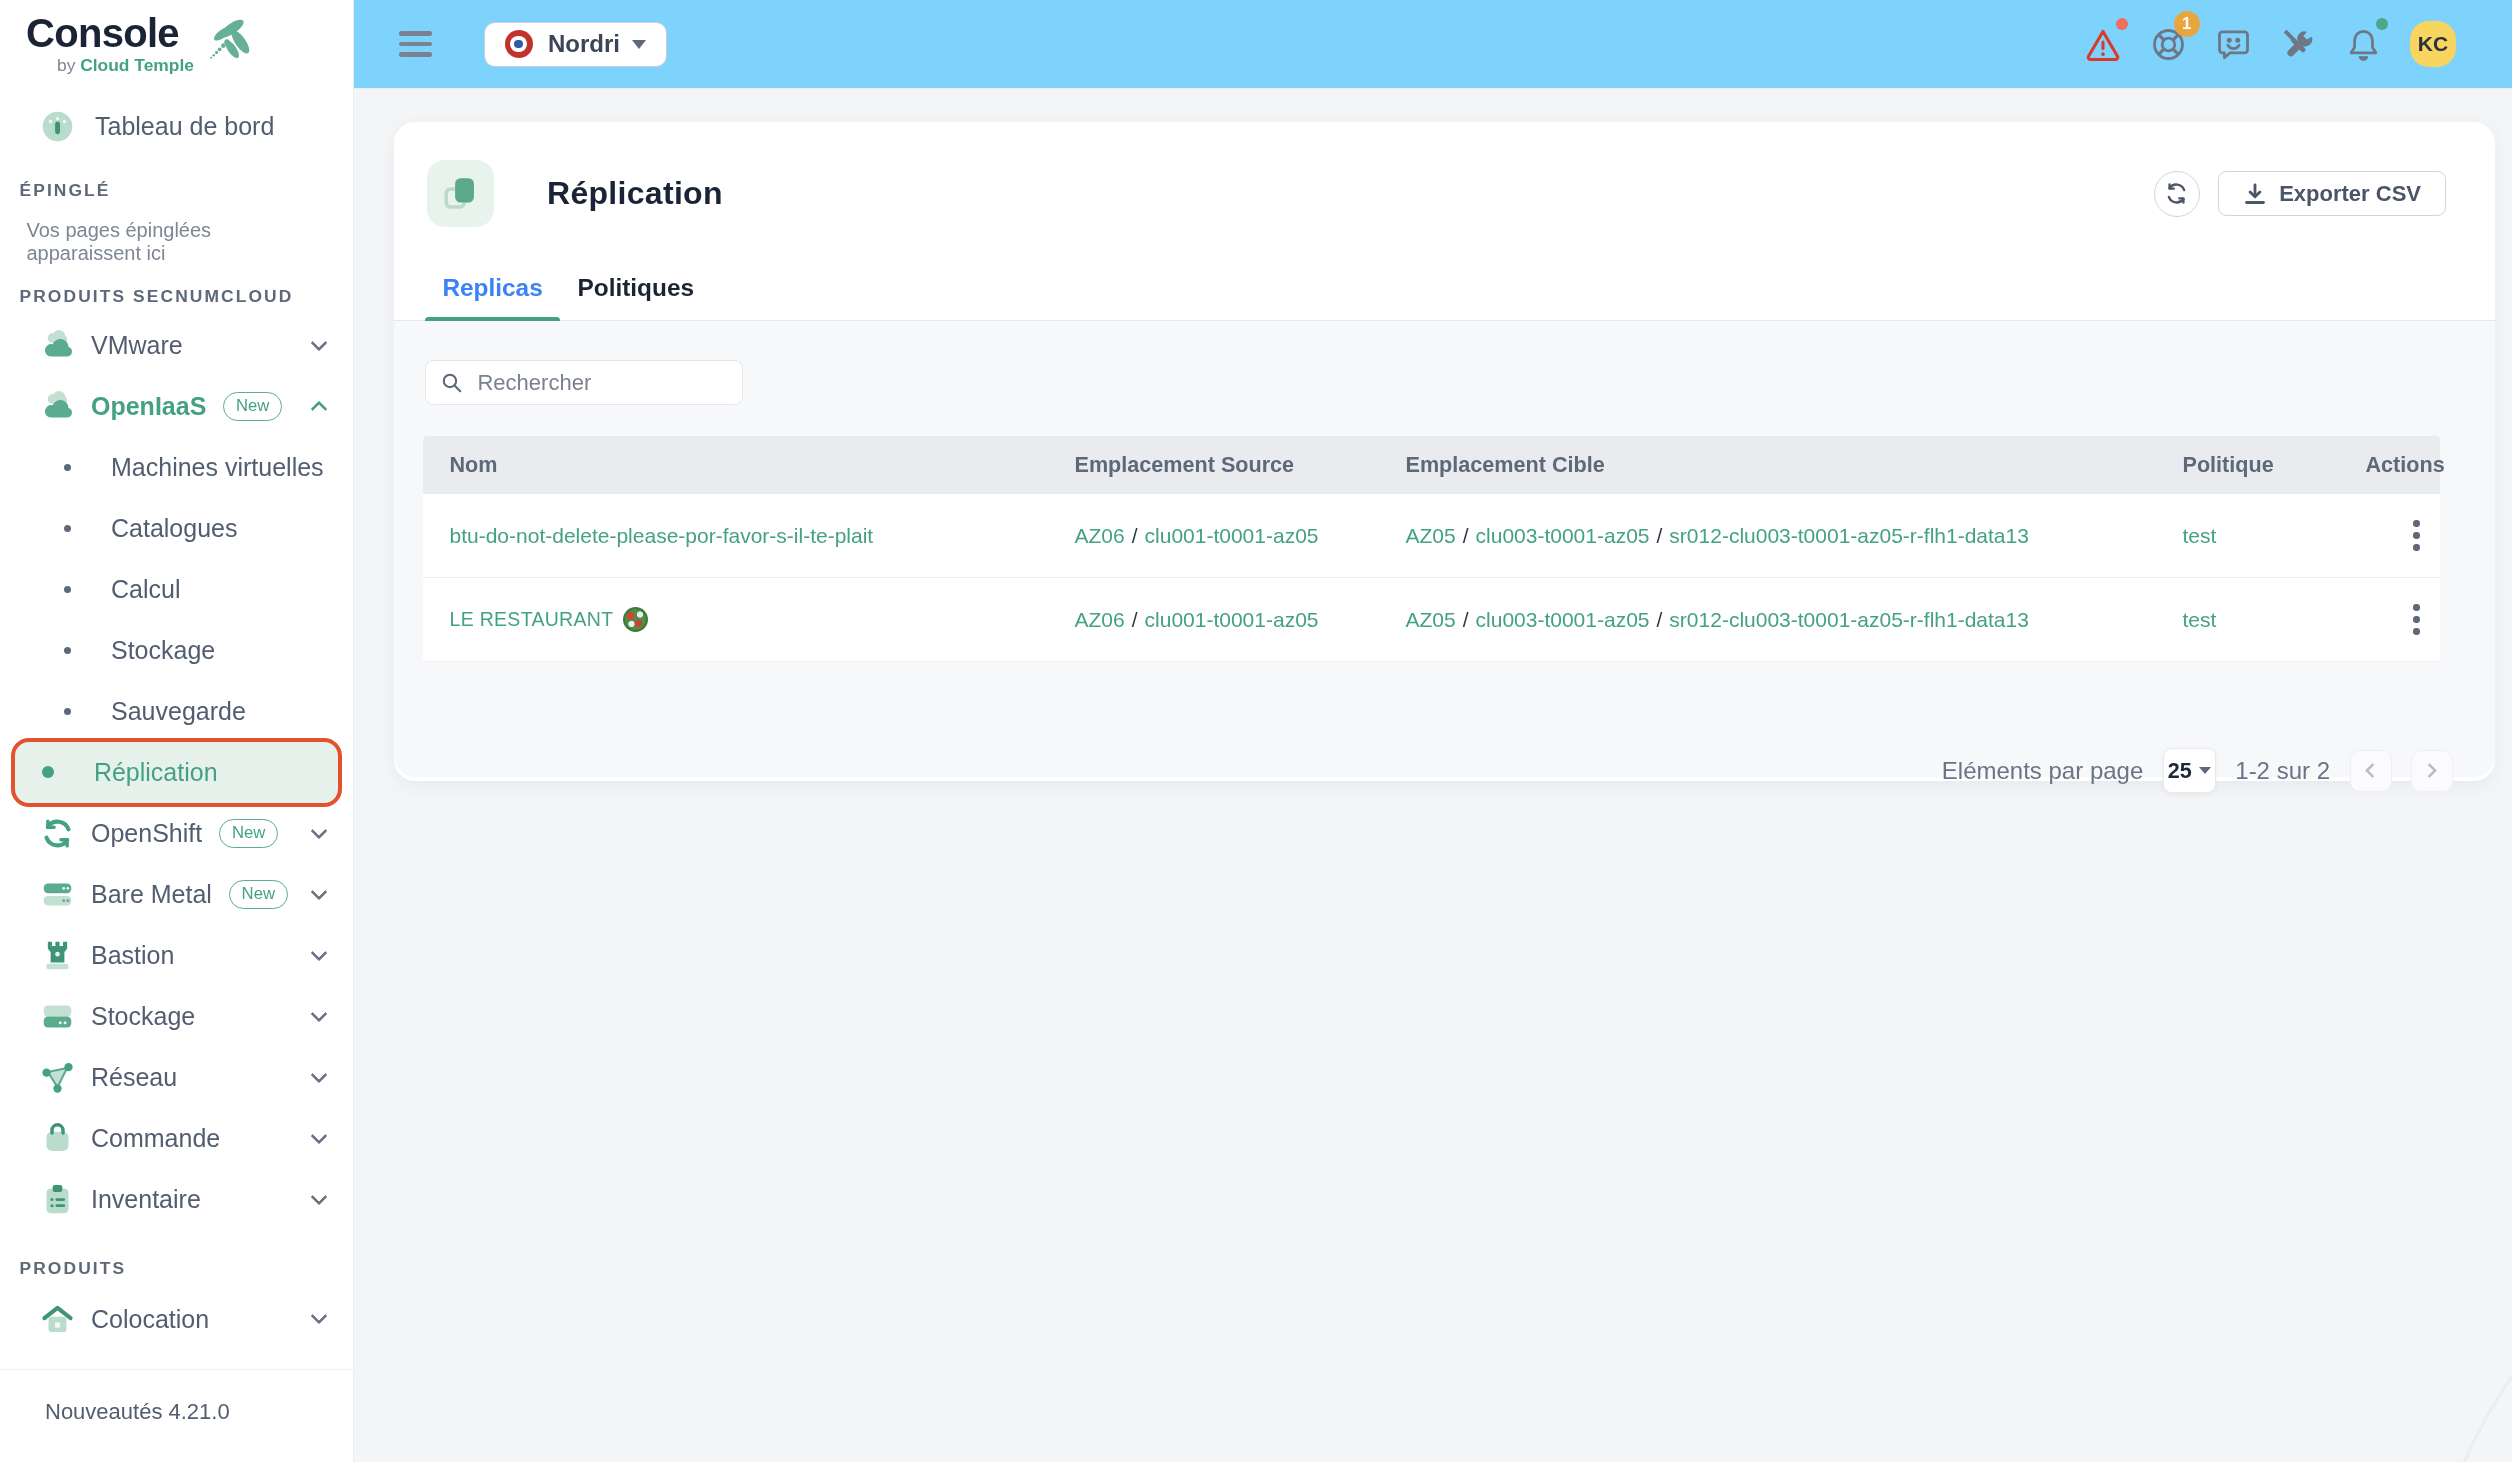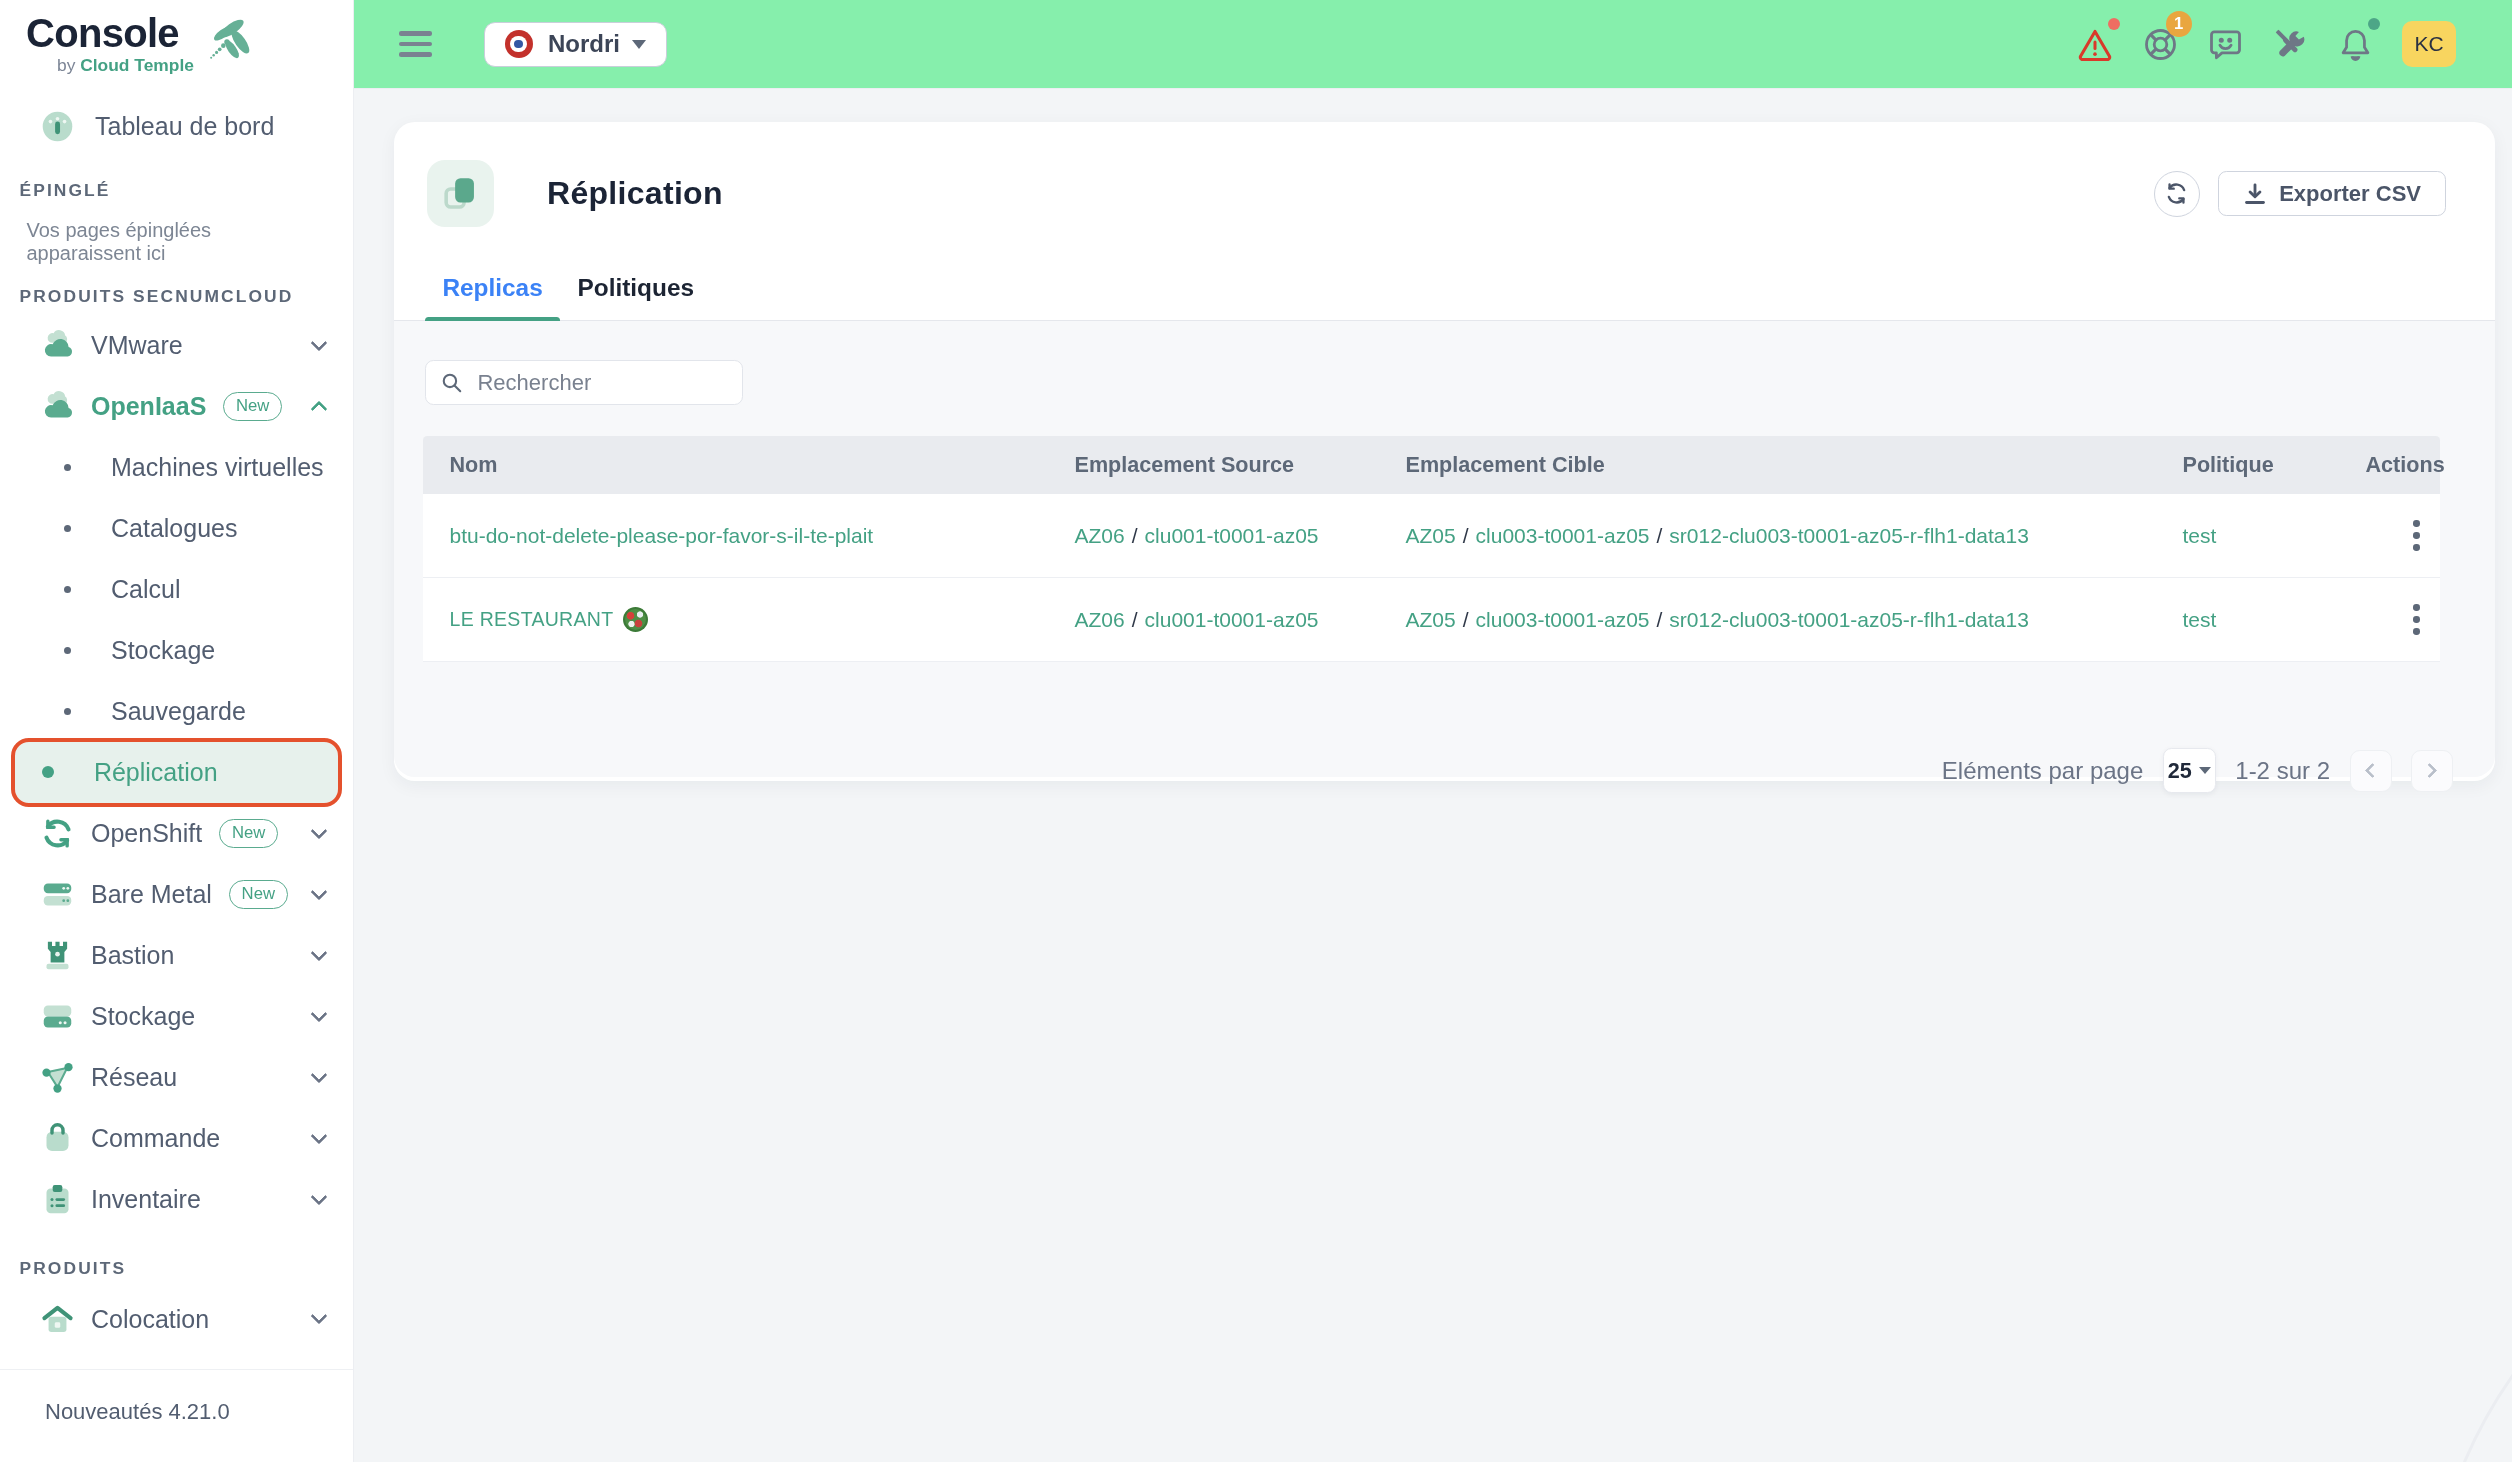--- a/index.html
+++ b/index.html
@@ -5,21 +5,21 @@
   * { margin:0; padding:0; box-sizing:border-box; }
   html,body { width:2512px; height:1463px; }
   body {
     font-family:"Liberation Sans","DejaVu Sans",sans-serif;
     background:#f3f5f7; color:#525d70; overflow:hidden; position:relative;
   }
   
   .sidebar { position:absolute; left:0; top:0; width:354px; height:1463px;
     background:#ffffff; border-right:1.4px solid #eceef2; z-index:5; }
   .topbar { position:absolute; left:354px; top:0; right:0; height:89px;
-    background:#86efac; border-bottom:1.4px solid #eceef2; z-index:4;
+    background:#7dd3fc; border-bottom:1.4px solid #eceef2; z-index:4;
     display:flex; align-items:center; }
   .content { position:absolute; left:354px; top:89px; right:0; bottom:0;
     background:#f3f5f7; overflow:hidden; }
   
   .curve { position:absolute; width:977px; height:977px;
     border:3.5px solid #ebedf1; background:transparent; }
   .c1 { left:2069px; top:1078px; border-radius:488px 0 0 0; }
 
   
   .logo-wrap { height:89px; display:flex; align-items:center; padding-left:26px; }
@@ -69,22 +69,22 @@
     border-top:9px solid #5d6878; }
   .top-actions { margin-left:auto; display:flex; align-items:center; gap:29px; padding-right:56px; }
   .ticon { position:relative; width:36px; height:36px; display:flex; align-items:center;
     justify-content:center; cursor:pointer; }
   .dot-badge { position:absolute; top:-8.4px; right:-7px; width:12px; height:12px; border-radius:50%; }
   .dot-badge.red { background:#ee6e62; }
   .dot-badge.green { background:#4da687; }
   .num-badge { position:absolute; top:-15.4px; right:-14px; min-width:26.5px; height:26.5px; border-radius:50%;
     background:#e9a63f; color:#fff; font-size:16.7px; font-weight:700;
     display:flex; align-items:center; justify-content:center; }
-  .avatar { width:54px; height:46px; border-radius:10px; background:#f8d55f; color:#2a3142;
-    font-size:21px; font-weight:400; display:flex; align-items:center; justify-content:center; cursor:pointer; }
+  .avatar { width:46px; height:46px; border-radius:19px; background:#f8d55f; color:#2a3142;
+    font-size:21px; font-weight:700; display:flex; align-items:center; justify-content:center; cursor:pointer; }
 
   
   .card { position:absolute; left:40px; top:33px; width:2101px; height:659px;
     background:#ffffff; border-radius:21px; box-shadow:0 4.2px 16.7px rgba(25,35,60,.05); z-index:2; }
   .card-head { display:flex; align-items:center; padding:38px 49px 0 33px; }
   .tile { width:67px; height:67px; border-radius:18px; background:#e9f3ee;
     display:flex; align-items:center; justify-content:center; }
   .page-title { font-size:32px; font-weight:800; color:#1b2436; margin-left:53px; letter-spacing:0.3px; }
   .head-actions { margin-left:auto; display:flex; align-items:center; gap:18px; }
   .refresh-btn { width:46px; height:46px; border-radius:50%; border:1.4px solid #cfd4de; background:#fff;

